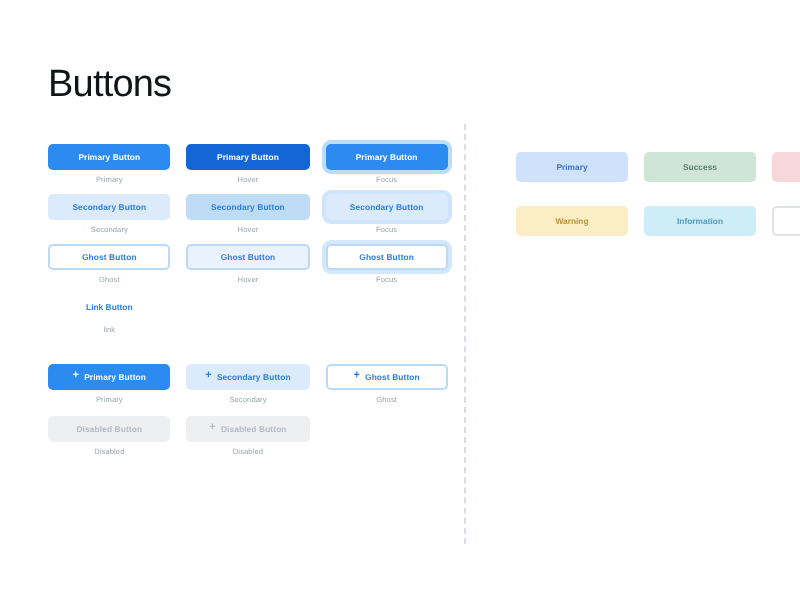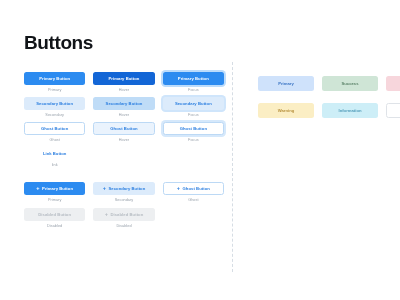--- a/index.html
+++ b/index.html
@@ -23,21 +23,21 @@
     width: 400px;
     height: 300px;
   }
 
   
   .page-title {
     position: absolute;
     left: 24px;
     top: 33px;
     font-size: 19px;
-    font-weight: 700;
+    font-weight: 400;
     letter-spacing: -0.4px;
     color: #111418;
     line-height: 1;
   }
 
   
   .divider {
     position: absolute;
     left: 232px;
     top: 62px;

